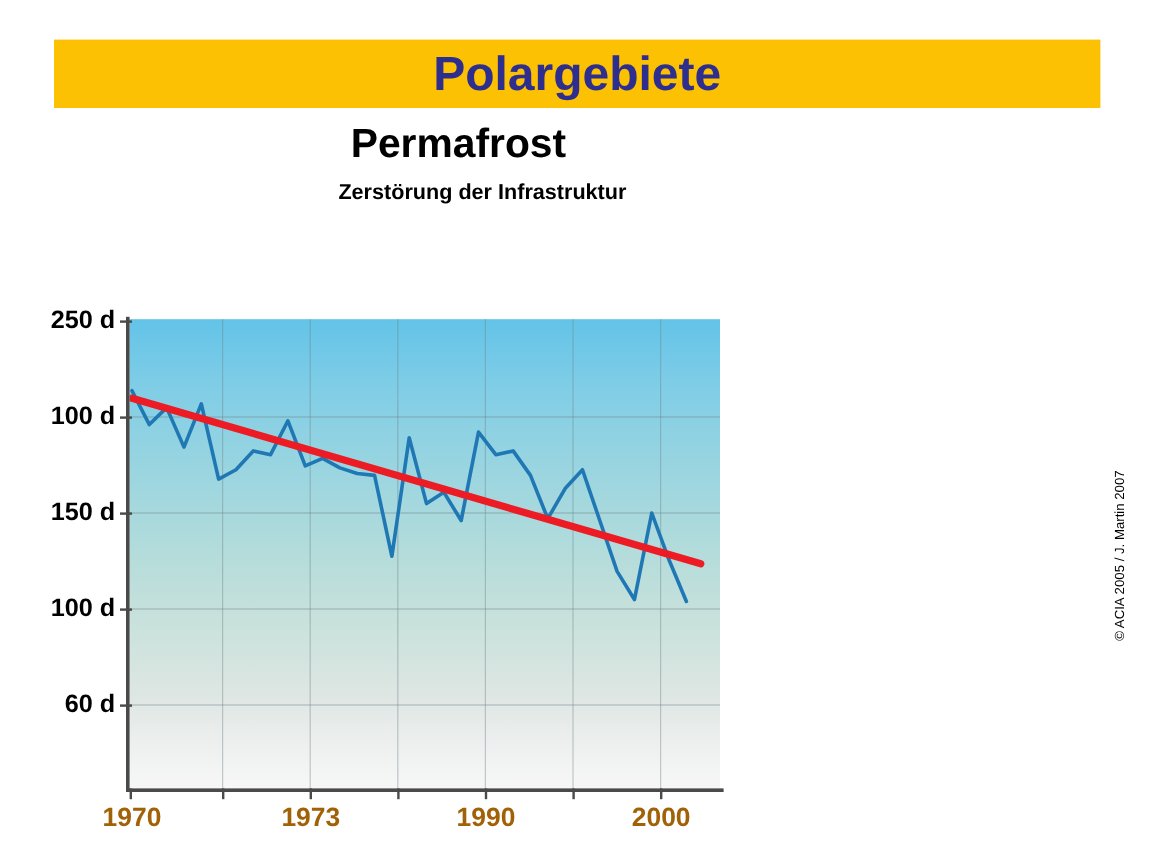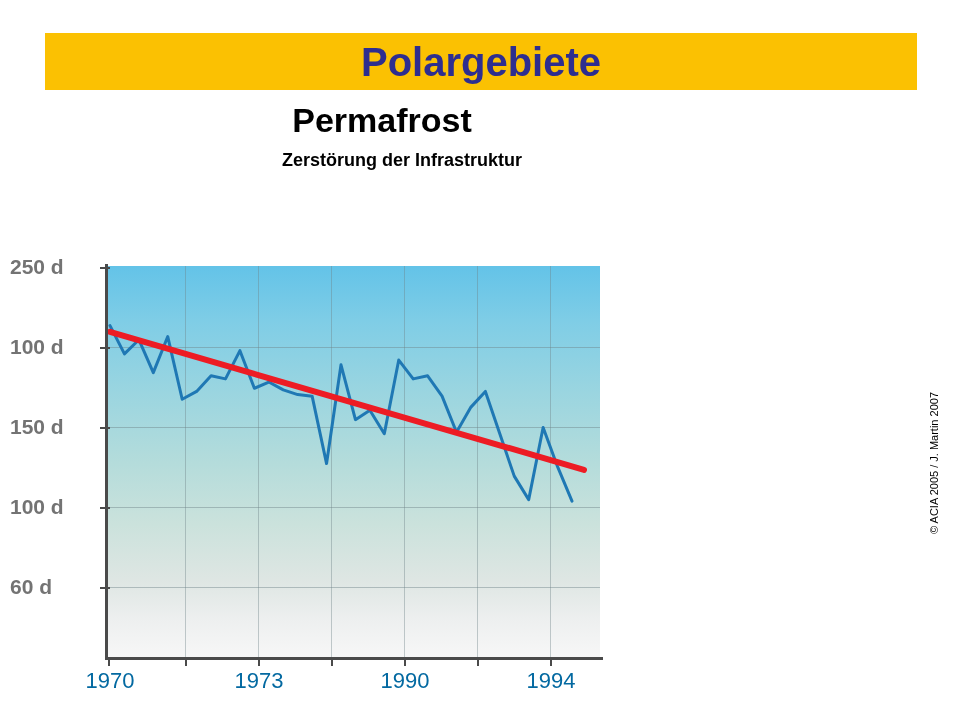--- a/index.html
+++ b/index.html
@@ -81,27 +81,27 @@
     width:498px; height:3px; background:#4a4a4a;
   }
   .ytick {
     position:absolute; left:100px; width:10px; height:2px; background:#4a4a4a;
   }
   .xtick {
     position:absolute; top:657px; width:2px; height:9px; background:#4a4a4a;
   }
 
   .ylabel {
-    position:absolute; width:86px; 
-    font-size:21px; font-weight:bold; color:#737373;
+    position:absolute; width:86px; text-align:right;
+    font-size:21px; font-weight:bold; color:#000000;
     line-height:20px;
   }
   .xlabel {
     position:absolute; top:668px; width:120px; text-align:center;
-    font-size:22px; font-weight:normal; color:#0369a1;
+    font-size:22px; font-weight:bold; color:#a16207;
     line-height:26px;
   }
 
   #series-svg { position:absolute; left:108px; top:266px; width:492px; height:392px; }
 
   
   #copyright {
     position:absolute; left:928px; top:520px;
     width:14px;
     font-size:11px; color:#000000;
@@ -165,21 +165,21 @@
     <div class="xtick" style="left:185px;"></div>
     <div class="xtick" style="left:258px;"></div>
     <div class="xtick" style="left:331px;"></div>
     <div class="xtick" style="left:404px;"></div>
     <div class="xtick" style="left:477px;"></div>
     <div class="xtick" style="left:550px;"></div>
 
     <div class="xlabel" style="left:50px;">1970</div>
     <div class="xlabel" style="left:199px;">1973</div>
     <div class="xlabel" style="left:345px;">1990</div>
-    <div class="xlabel" style="left:491px;">1994</div>
+    <div class="xlabel" style="left:491px;">2000</div>
 
   </div>
 
   <div id="copyright">
     <span id="copyright-inner">© ACIA 2005 / J. Martin 2007</span>
   </div>
 
 </div>
 
 </body></html>

